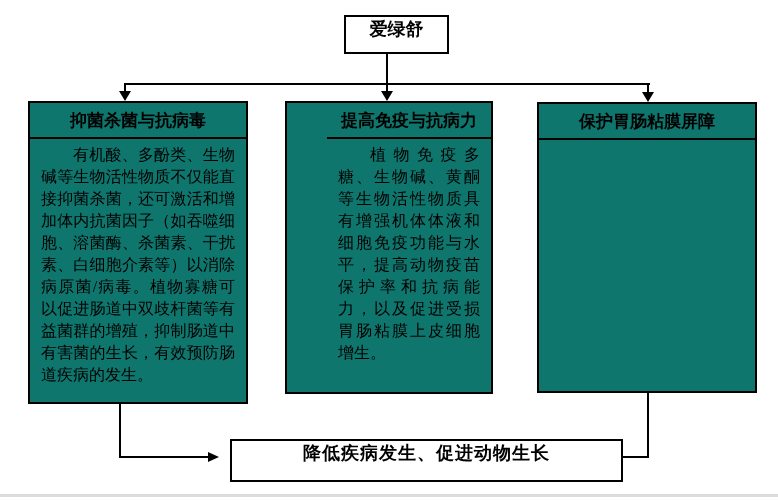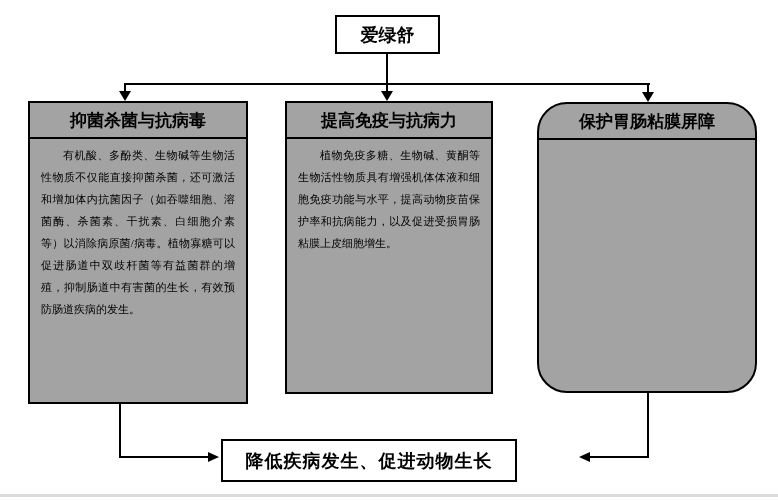--- a/index.html
+++ b/index.html
@@ -17,56 +17,57 @@
     overflow: hidden;
   }
   .node {
     position: absolute;
     box-sizing: border-box;
     border: 2px solid #000000;
     background: #ffffff;
   }
   .center-label {
     display: flex;
-    align-items: center;
+    align-items: flex-start;
     justify-content: center;
     font-weight: bold;
+    margin-left: 9px;
   }
   #root-box {
     left: 335px; top: 15px; width: 105px; height: 39px;
     font-size: 18px;
   }
   #outcome-box {
-    left: 221px; top: 439px; width: 296px; height: 43px;
+    left: 221px; top: 439px; width: 393px; height: 43px;
     font-size: 18px;
     letter-spacing: 1px;
   }
   .branch-box {
     position: absolute;
     box-sizing: border-box;
     border: 2px solid #000000;
-    background: #a3a3a3;
+    background: #0f766e;
   }
   #branch-0 { left: 28px;  top: 101px; width: 220px; height: 303px; }
-  #branch-1 { left: 285px; top: 101px; width: 208px; height: 293px; }
-  #branch-2 { left: 537px; top: 102px; width: 220px; height: 291px; border-radius: 30px; }
+  #branch-1 { left: 285px; top: 101px; width: 208px; height: 293px; padding-left: 40px; }
+  #branch-2 { left: 537px; top: 102px; width: 220px; height: 291px; }
   .branch-header {
     box-sizing: border-box;
     height: 36px;
     border-bottom: 2px solid #000000;
     display: flex;
     align-items: center;
     justify-content: center;
     font-weight: bold;
     font-size: 17px;
   }
   .branch-body {
     margin: 0;
     padding: 5px 11px;
-    font-size: 11px;
+    font-size: 16px;
     line-height: 22px;
     text-indent: 2em;
     text-align: justify;
     text-justify: inter-ideograph;
   }
   .line {
     position: absolute;
     background: #000000;
   }
   .arrow-down {

